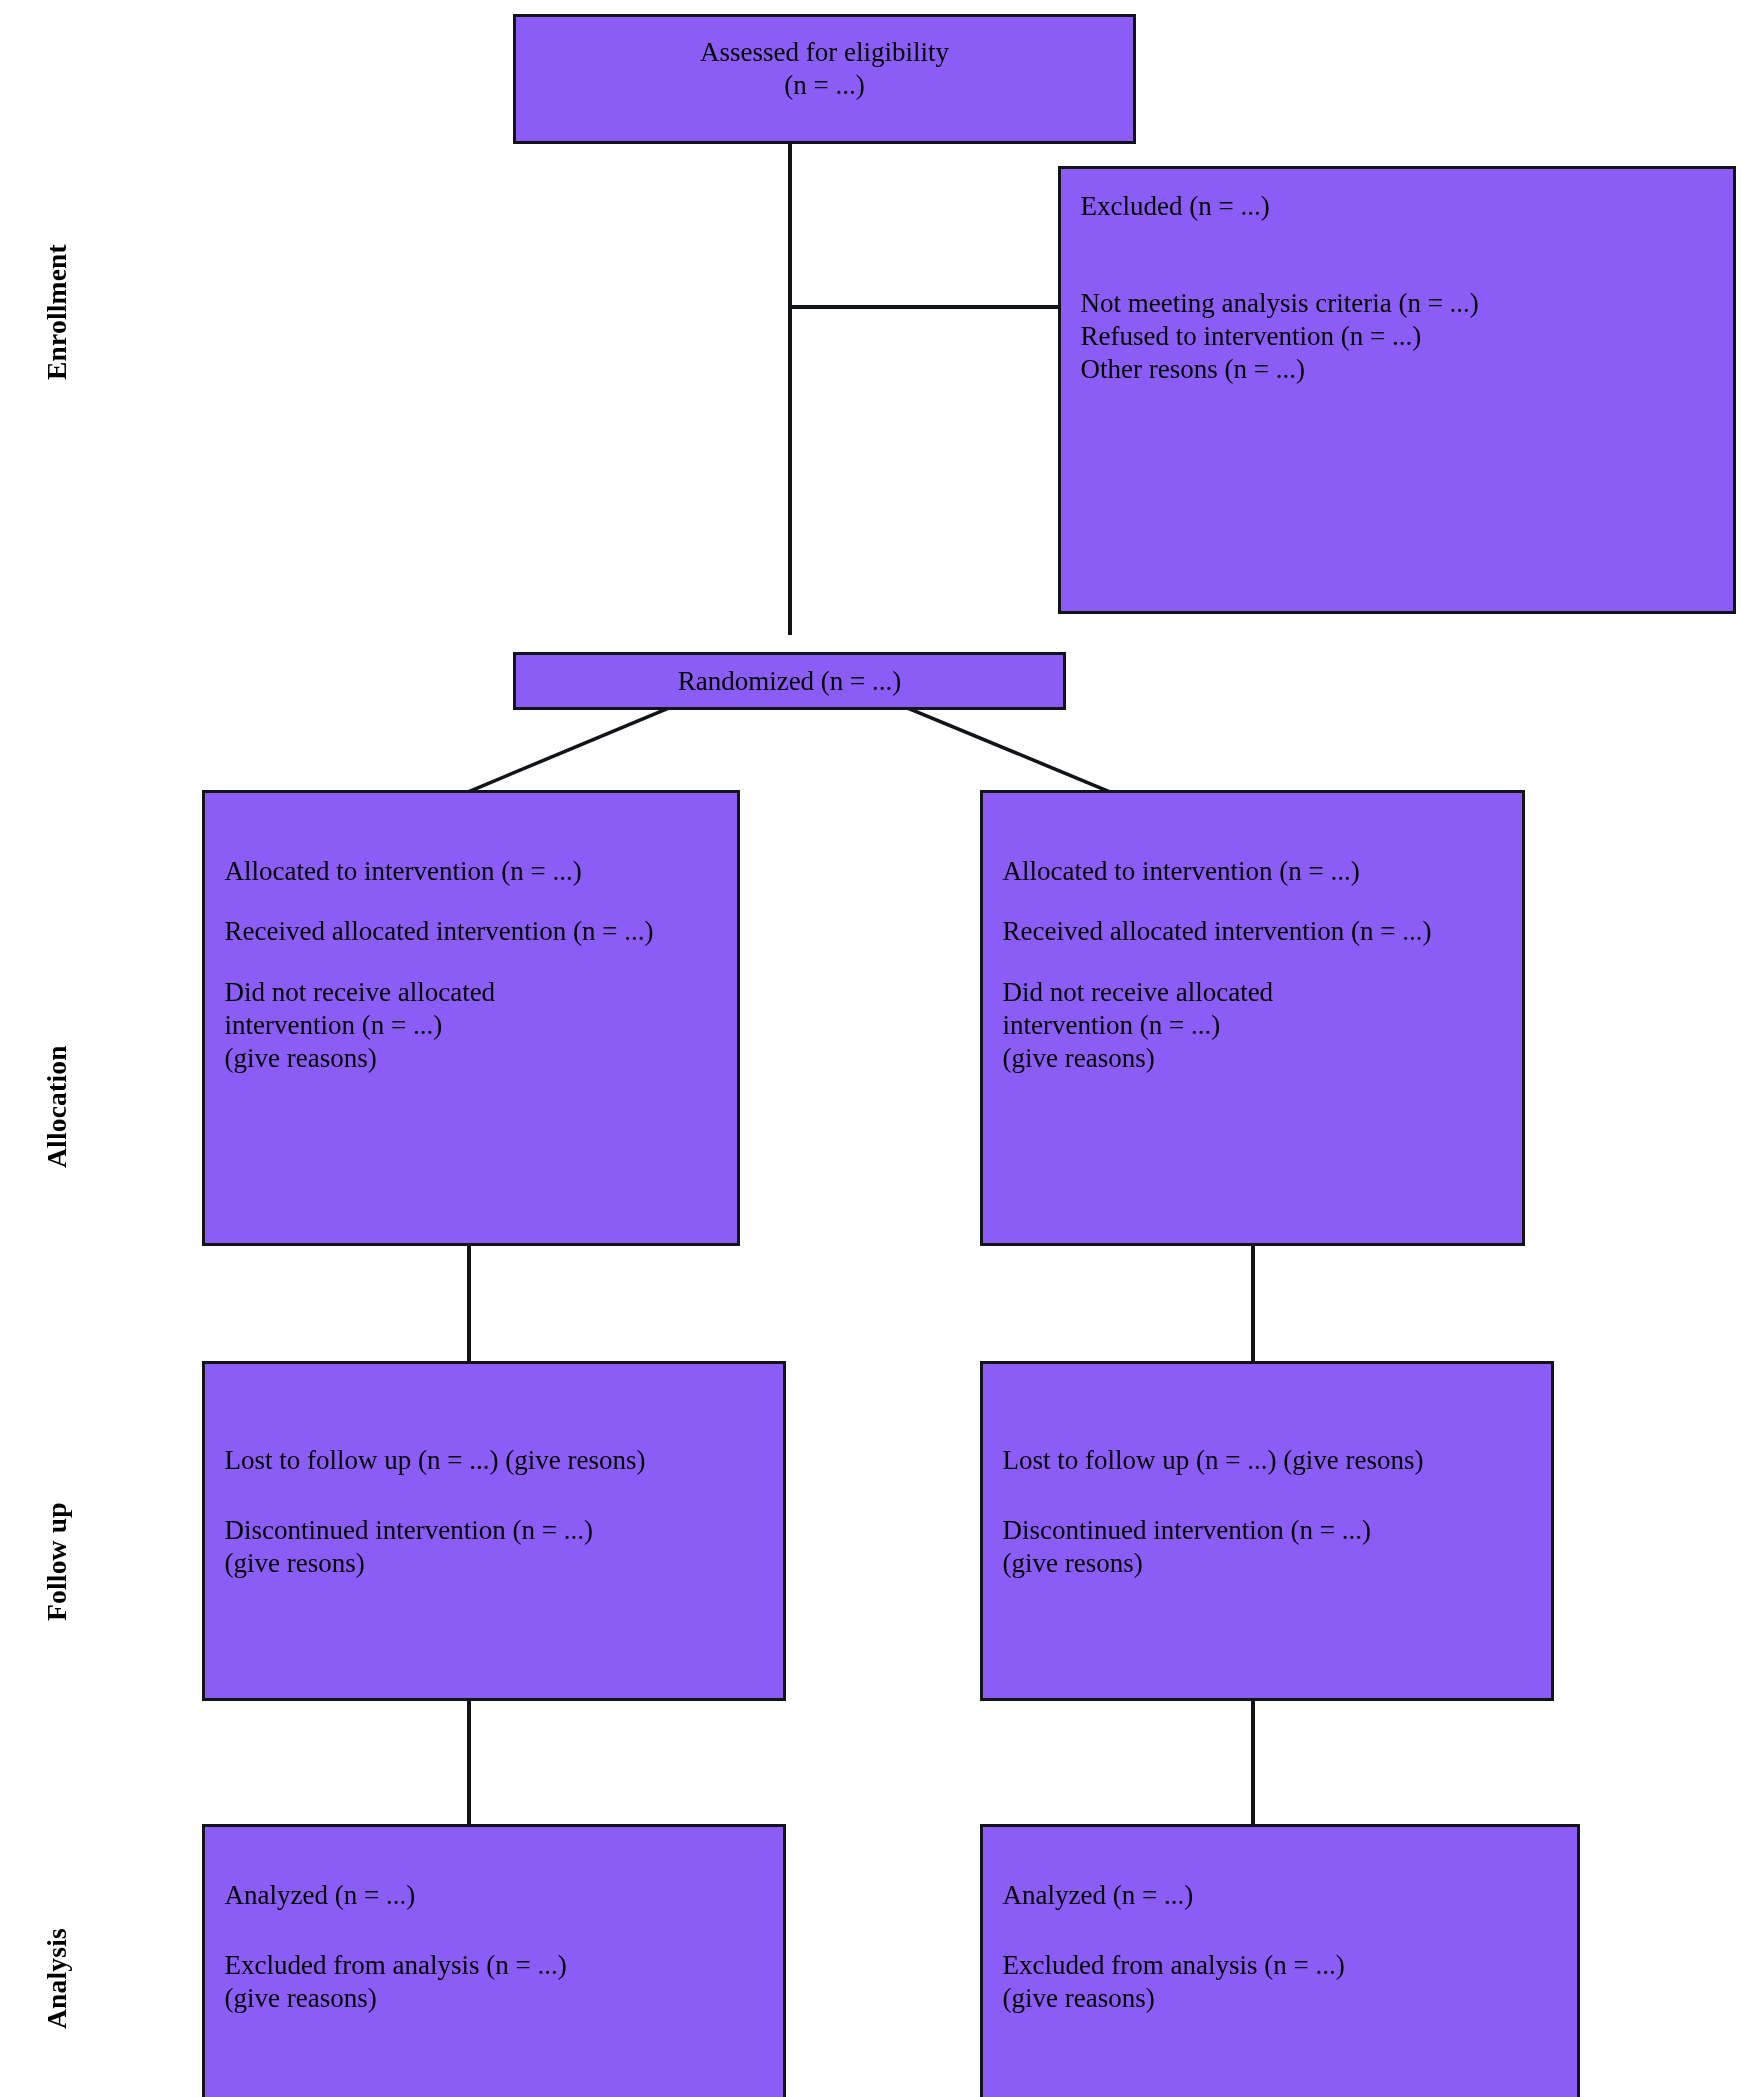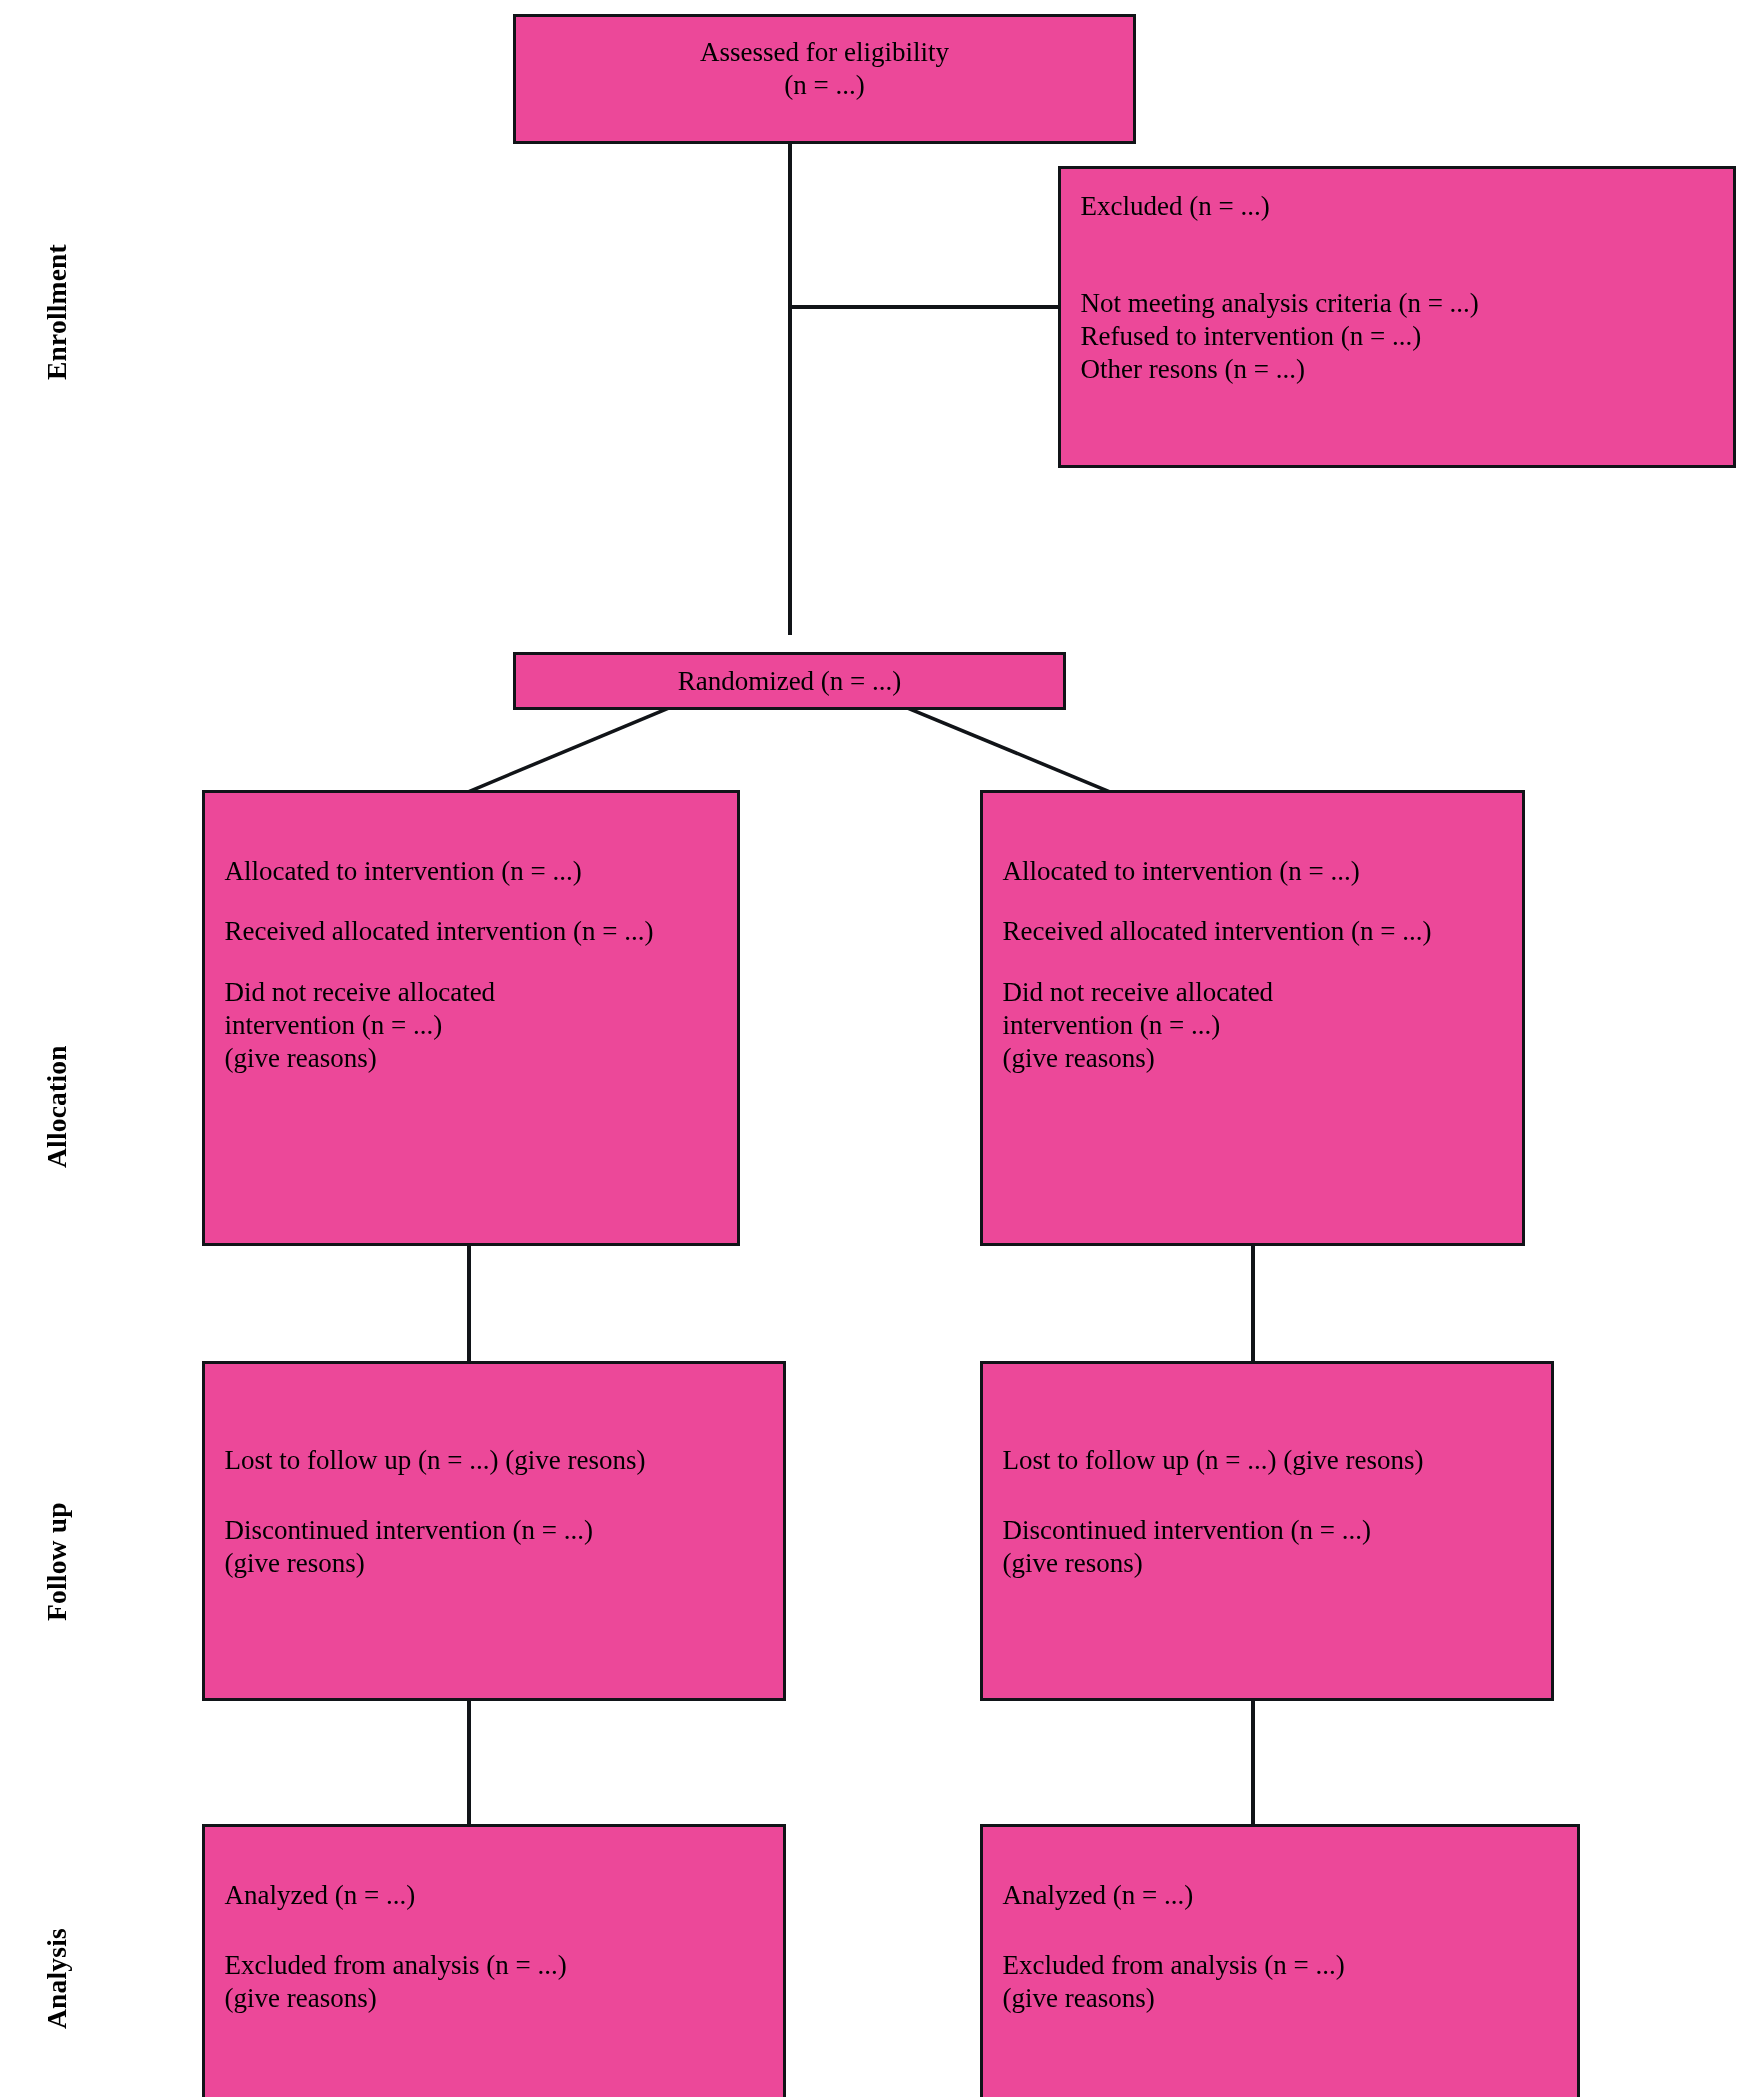--- a/index.html
+++ b/index.html
@@ -30,21 +30,21 @@
     transform: rotate(-90deg);
     color: #000;
     line-height: 1;
   }
 
   
   .node {
     position: absolute;
     box-sizing: border-box;
     border: 3.1px solid #111418;
-    background: #ec4899;
+    background: #8b5cf6;
   }
   .node .body {
     position: absolute;
     left: 0; right: 0;
     padding: 0 19.5px;
   }
   .line {
     font-size: 27px;
     line-height: 1.22;
     white-space: nowrap;
@@ -100,21 +100,21 @@
 
   <div class="conn conn-v" style="left:1251px; top:1699px; height:128px;"></div>
 
   <div class="node" style="left:513px; top:14px; width:623px; height:130px;">
     <div class="body" style="top:18.6px;">
       <div class="line center">Assessed for eligibility</div>
       <div class="line center">(n = ...)</div>
     </div>
   </div>
 
-  <div class="node" style="left:1058px; top:166px; width:678px; height:302px;">
+  <div class="node" style="left:1058px; top:166px; width:678px; height:448px;">
     <div class="body" style="top:21px;">
       <div class="line">Excluded (n = ...)</div>
       <div class="gap-lg"></div>
       <div class="gap-md"></div>
       <div class="line">Not meeting analysis criteria (n = ...)</div>
       <div class="line">Refused to intervention (n = ...)</div>
       <div class="line">Other resons (n = ...)</div>
     </div>
   </div>
 

